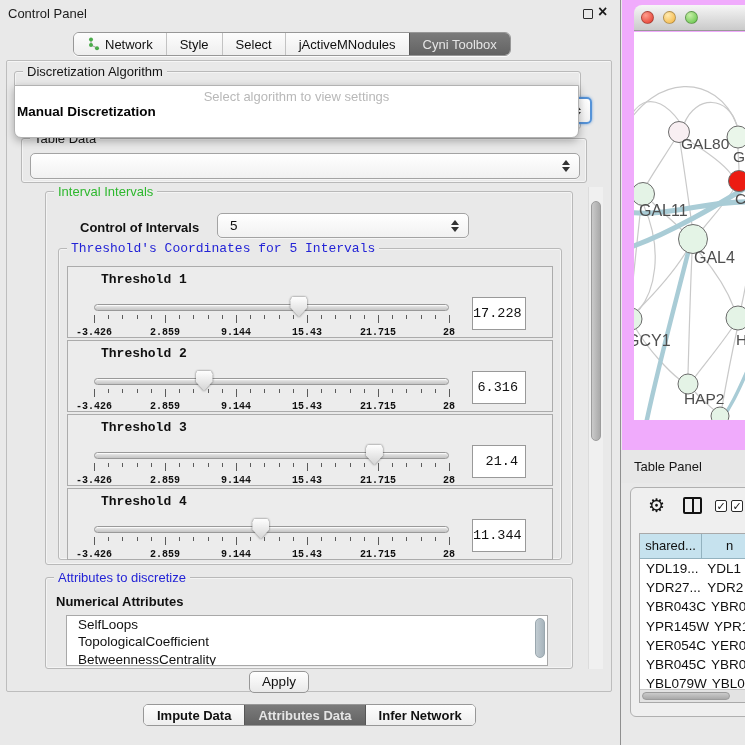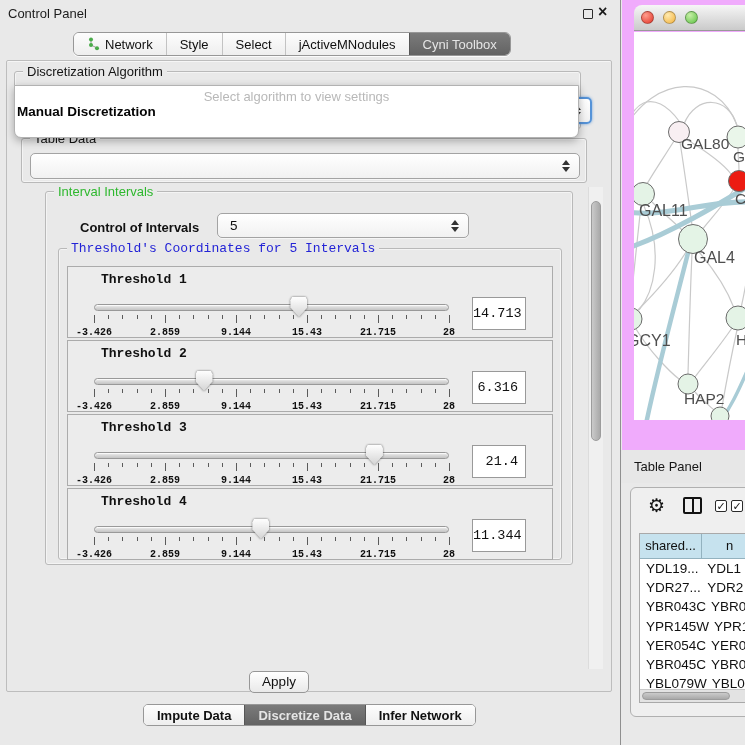--- a/index.html
+++ b/index.html
@@ -223,21 +223,21 @@
                     </div>
       <div class="tick-labels">
                       <span style="left: 0%;">-3.426</span>
                       <span style="left: 20%;">2.859</span>
                       <span style="left: 40%;">9.144</span>
                       <span style="left: 60%;">15.43</span>
                       <span style="left: 80%;">21.715</span>
                       <span style="left: 100%;">28</span>
                     </div>
     </div>
-    <div class="value-box">14.713</div>
+    <div class="value-box">17.228</div>
   </div>
 
   <div class="thr-panel">
     <div class="thr-label">Threshold 2</div>
     <div class="slider">
       <div class="track"></div>
       <div class="thumb" style="left: calc(31% - 8.5px);"></div>
       <div class="ticks">
                       <span class="major" style="left: 0%;"></span>
                       <span class="minor" style="left: 4%;"></span>
@@ -364,35 +364,46 @@
                       <span style="left: 80%;">21.715</span>
                       <span style="left: 100%;">28</span>
                     </div>
     </div>
     <div class="value-box">11.344</div>
   </div>
 </div>
           </div>
         </div>
 
+        <div class="group attr-group">
+          <span class="group-label blue">Attributes to discretize</span>
+          <span class="attr-title">Numerical Attributes</span>
+          <div class="attr-list">
+
+          <div class="attr-item">SelfLoops</div>
+              <div class="attr-item">TopologicalCoefficient</div>
+              <div class="attr-item">BetweennessCentrality</div>
+              <div class="attr-scroll"></div>
+            </div>
+        </div>
 
         <div class="vscroll">
           <div class="thumb-v" style="top:14px; height:240px;"></div>
         </div>
       </div>
 
       <div class="apply-btn">Apply</div>
     </div>
 
     <div class="bottom-tabs">
       <div class="cp-tab">
           <span>Impute Data</span>
         </div>
       <div class="cp-tab selected">
-          <span>Discretize Data</span>
+          <span>Attributes Data</span>
         </div>
       <div class="cp-tab">
           <span>Infer Network</span>
         </div>
     </div>
   </div>
 
   <div class="right-panel">
     <div class="net-window">
       <div class="mac-titlebar">

